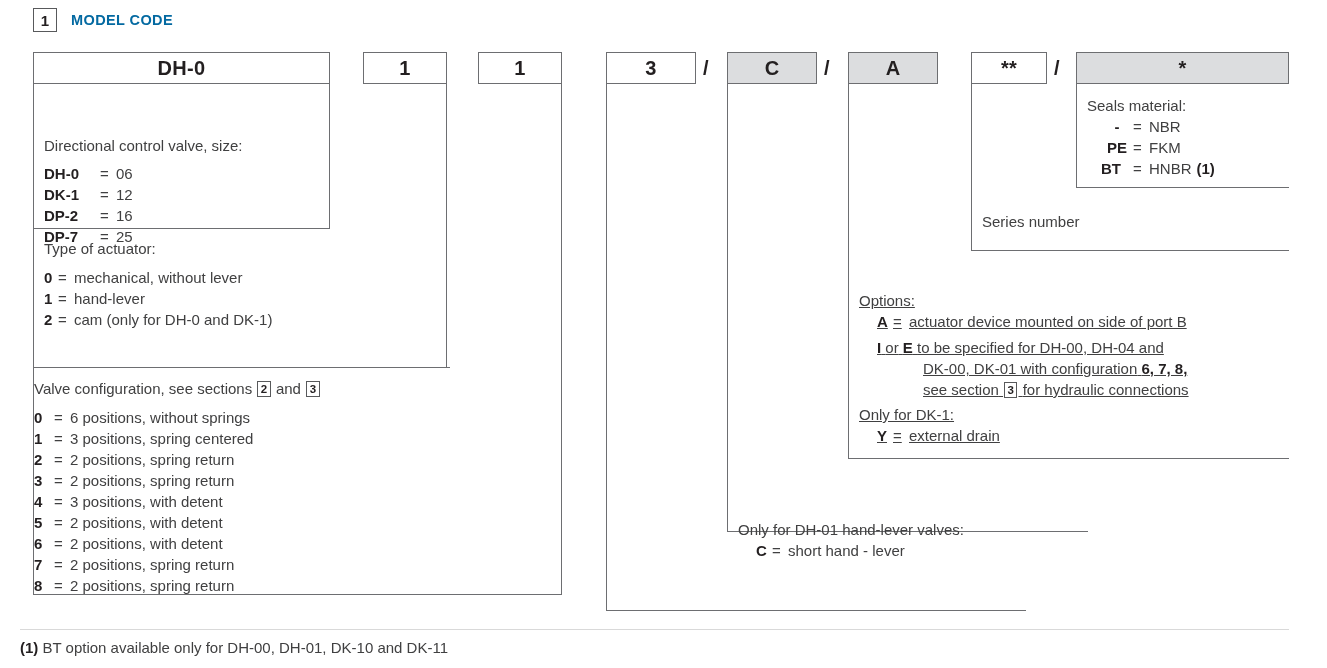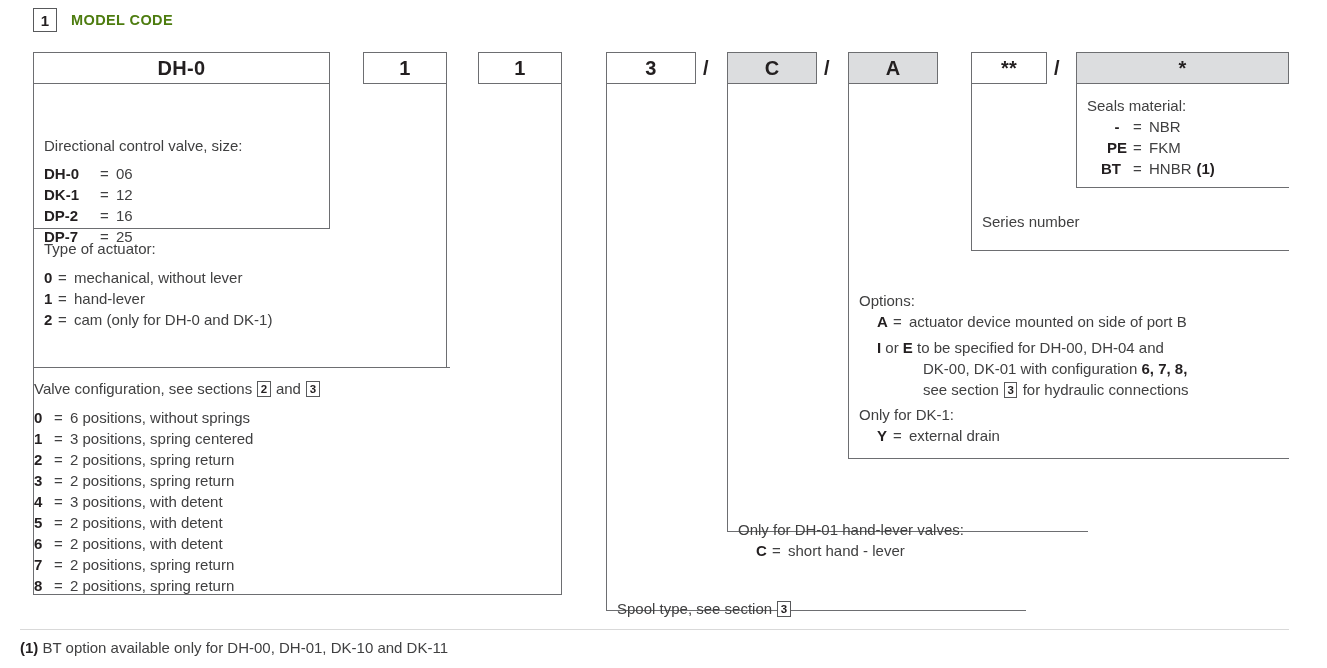--- a/index.html
+++ b/index.html
@@ -16,21 +16,21 @@
 
   
   .sec-head { position: absolute; left: 33px; top: 8px; display: flex; align-items: center; }
   .sec-num {
     width: 24px; height: 24px; border: 1.6px solid #58595b;
     display: flex; align-items: center; justify-content: center;
     font-size: 15px; font-weight: bold; color: #231f20; background: #fff;
   }
   .sec-title {
     margin-left: 14px; font-size: 14.5px; font-weight: bold;
-    letter-spacing: .4px; color: #4d7c0f;
+    letter-spacing: .4px; color: #0369a1;
   }
 
   
   .cbox {
     position: absolute; height: 32px;
     border: 1.4px solid #6d6e71; background: #ffffff;
     display: flex; align-items: center; justify-content: center;
     font-size: 20px; font-weight: bold; color: #231f20;
     letter-spacing: .3px;
   }
@@ -216,37 +216,31 @@
       <span class="eq">=</span>
       <span class="v">2 positions, spring return</span>
     </div>
     <div class="row">
       <span class="k" style="width:20px">8</span>
       <span class="eq">=</span>
       <span class="v">2 positions, spring return</span>
     </div>
   </div>
 
-  <div class="tblk" style="left:617px; top:598px;">
-    <div class="hdr">
-      <span>Spool type, see section</span>
-      <span class="refnum">3</span>
-    </div>
-  </div>
 
   <div class="tblk" style="left:738px; top:519px;">
     <div class="hdr">Only for DH-01 hand-lever valves:</div>
     <div class="row" style="padding-left:18px">
       <span class="k" style="width:16px">C</span>
       <span class="eq">=</span>
       <span class="v">short hand - lever</span>
     </div>
   </div>
 
-  <div class="tblk" style="left:859px; top:290px; width:425px;">
+  <div class="tblk" style="left:859px; top:290px; width:425px;text-decoration:underline;">
     <div class="hdr">Options:</div>
     <div class="row" style="padding-left:18px">
       <span class="k" style="width:16px">A</span>
       <span class="eq">=</span>
       <span class="v">actuator device mounted on side of port B</span>
     </div>
     <div style="height:5px"></div>
     <div style="padding-left:18px;">
       <div class="just" style="width:405px; white-space:normal;">
         <b class="bk">I</b>

